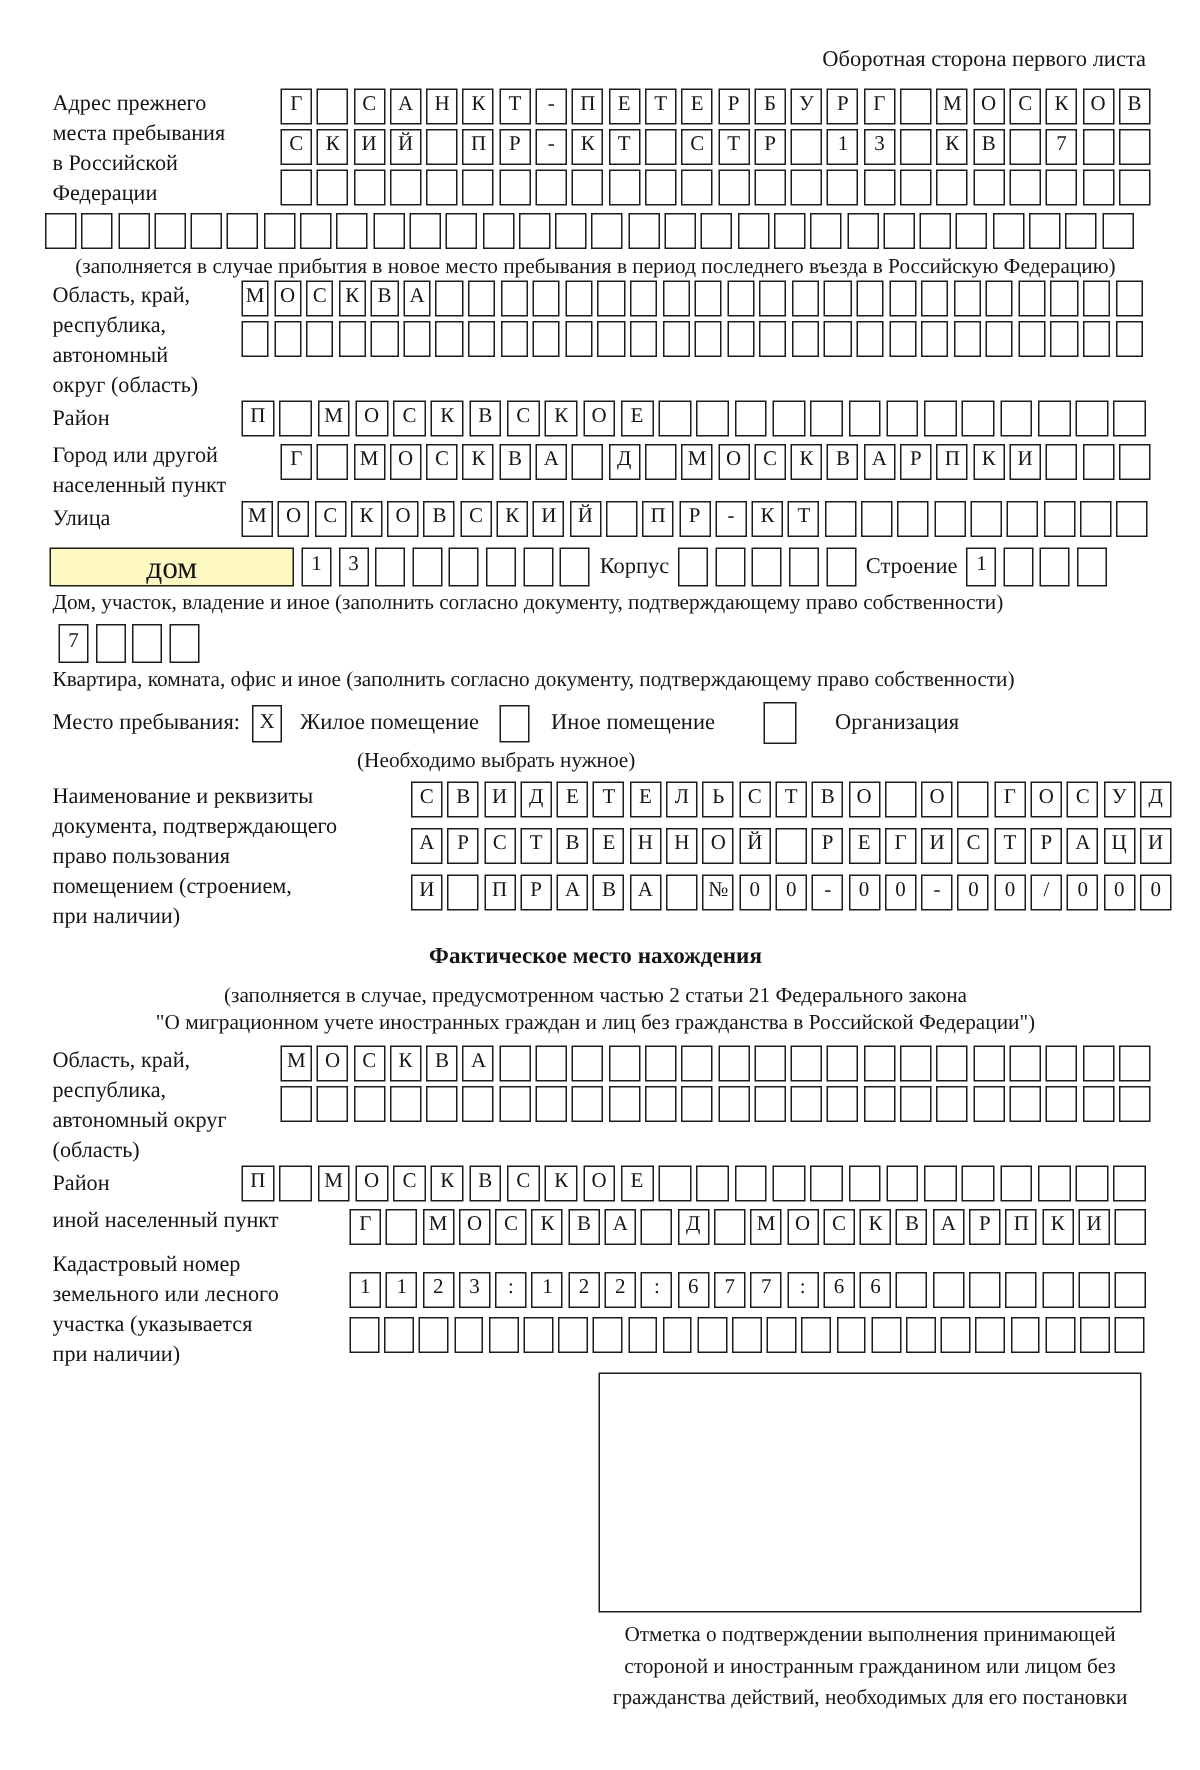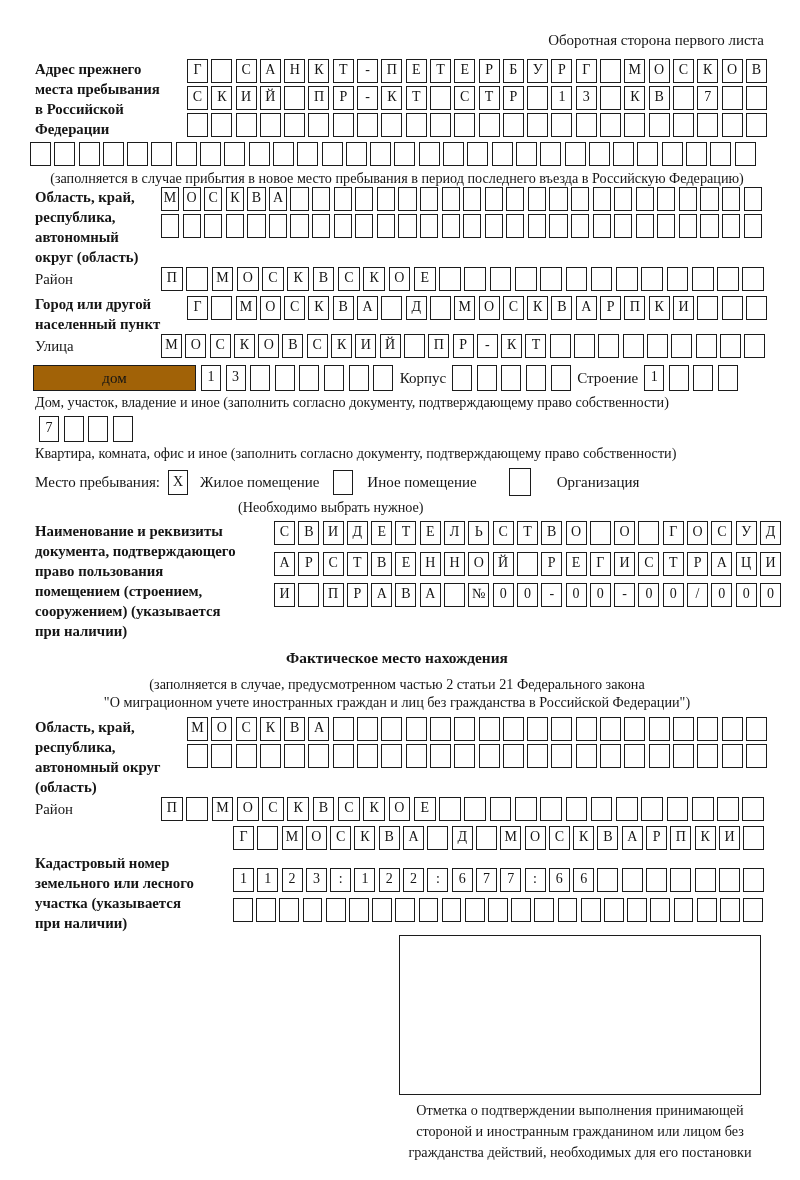--- a/index.html
+++ b/index.html
@@ -4,39 +4,39 @@
 <style>
   html,body{margin:0;padding:0;background:#fff;}
   .page{
     position:relative;width:800px;height:1180px;box-sizing:border-box;
     padding:32px 36px 0 30px;background:#fff;color:#151515;
     font-family:"Liberation Serif",serif;overflow:hidden;
   }
   .hdr{text-align:right;font-size:15px;margin-bottom:10px;}
   .flexrow{display:flex;align-items:flex-start;}
   .lbl{font-size:14.8px;line-height:20px;flex:0 0 auto;}
-  .lbl div{white-space:nowrap;font-weight:bold;}
+  .lbl div{white-space:nowrap;}
   .w126{width:126px;} .w152{width:152px;} .w198{width:198px;} .w220{width:220px;}
   .rows{flex:1 1 auto;}
   .boxrow{display:flex;margin-bottom:3px;}
   .cell{
     flex:0 0 auto;width:21px;height:24px;box-sizing:border-box;
     border:1.6px solid #1c1c1c;margin-right:3.3px;background:#fff;
     text-align:center;font-size:14px;line-height:20px;
   }
   .cells-narrow .cell{width:18.2px;margin-right:3.4px;}
   .cells-wide .cell{width:21.7px;margin-right:3.6px;}
   .cells-cad .cell{width:19.8px;margin-right:3.4px;}
   .cells-house .cell{width:20px;margin-right:4.6px;height:26px;line-height:22px;}
   .note{font-size:14.2px;line-height:18px;}
   .center{text-align:center;}
   .sec-title{font-weight:bold;font-size:15.4px;text-align:center;margin:4px 0 8px 0;}
   .labelbox{
     flex:0 0 auto;box-sizing:border-box;border:1.6px solid #1c1c1c;height:26px;
-    display:flex;align-items:center;justify-content:center;font-size:15px;background:#a16207;
+    display:flex;align-items:center;justify-content:center;font-size:21px;background:#fef9c3;
   }
   .inline-lbl{font-size:15px;line-height:26px;white-space:nowrap;}
   .stay-row{display:flex;align-items:center;margin:6px 0 2px 5px;}
   .stay-row .txt{font-size:15px;white-space:nowrap;}
   .cb{width:20px;height:25px;line-height:21px;margin-right:0;}
   .mb0{margin-bottom:0;}
   .docrows .boxrow{margin-bottom:7px;}
   .stamp-box{box-sizing:border-box;border:1.8px solid #1c1c1c;width:362px;height:160px;margin:2px 0 0 369px;background:#fff;}
   .stamp-note{width:440px;margin:5px 0 0 330px;text-align:center;font-size:14.2px;line-height:21px;}
   .sp{flex:0 0 auto;}
@@ -388,21 +388,20 @@
     <span class="txt" style="margin-left:26px;">Организация</span>
   </div>
   <div class="note" style="margin-left:208px;">(Необходимо выбрать нужное)</div>
 
   <div class="flexrow" style="margin-top:5px;gap:19px;">
     <div class="lbl w220" style="padding-left:5px;">
       <div>Наименование и реквизиты</div>
       <div>документа, подтверждающего</div>
       <div>право пользования</div>
       <div>помещением (строением,</div>
-      <div>сооружением) (указывается</div>
       <div>при наличии)</div>
     </div>
     <div class="rows docrows">
       <div class="boxrow">
           <span class="cell">С</span>
           <span class="cell">В</span>
           <span class="cell">И</span>
           <span class="cell">Д</span>
           <span class="cell">Е</span>
           <span class="cell">Т</span>
@@ -563,20 +562,21 @@
         <span class="cell"></span>
         <span class="cell"></span>
         <span class="cell"></span>
         <span class="cell"></span>
         <span class="cell"></span>
       </div>
   </div>
 
   <div class="flexrow">
     <div class="lbl w198" style="padding-left:5px;">
+      <div>иной населенный пункт</div>
     </div>
     <div class="boxrow" style="margin-top:2px;">
         <span class="cell">Г</span>
         <span class="cell"></span>
         <span class="cell">М</span>
         <span class="cell">О</span>
         <span class="cell">С</span>
         <span class="cell">К</span>
         <span class="cell">В</span>
         <span class="cell">А</span>

